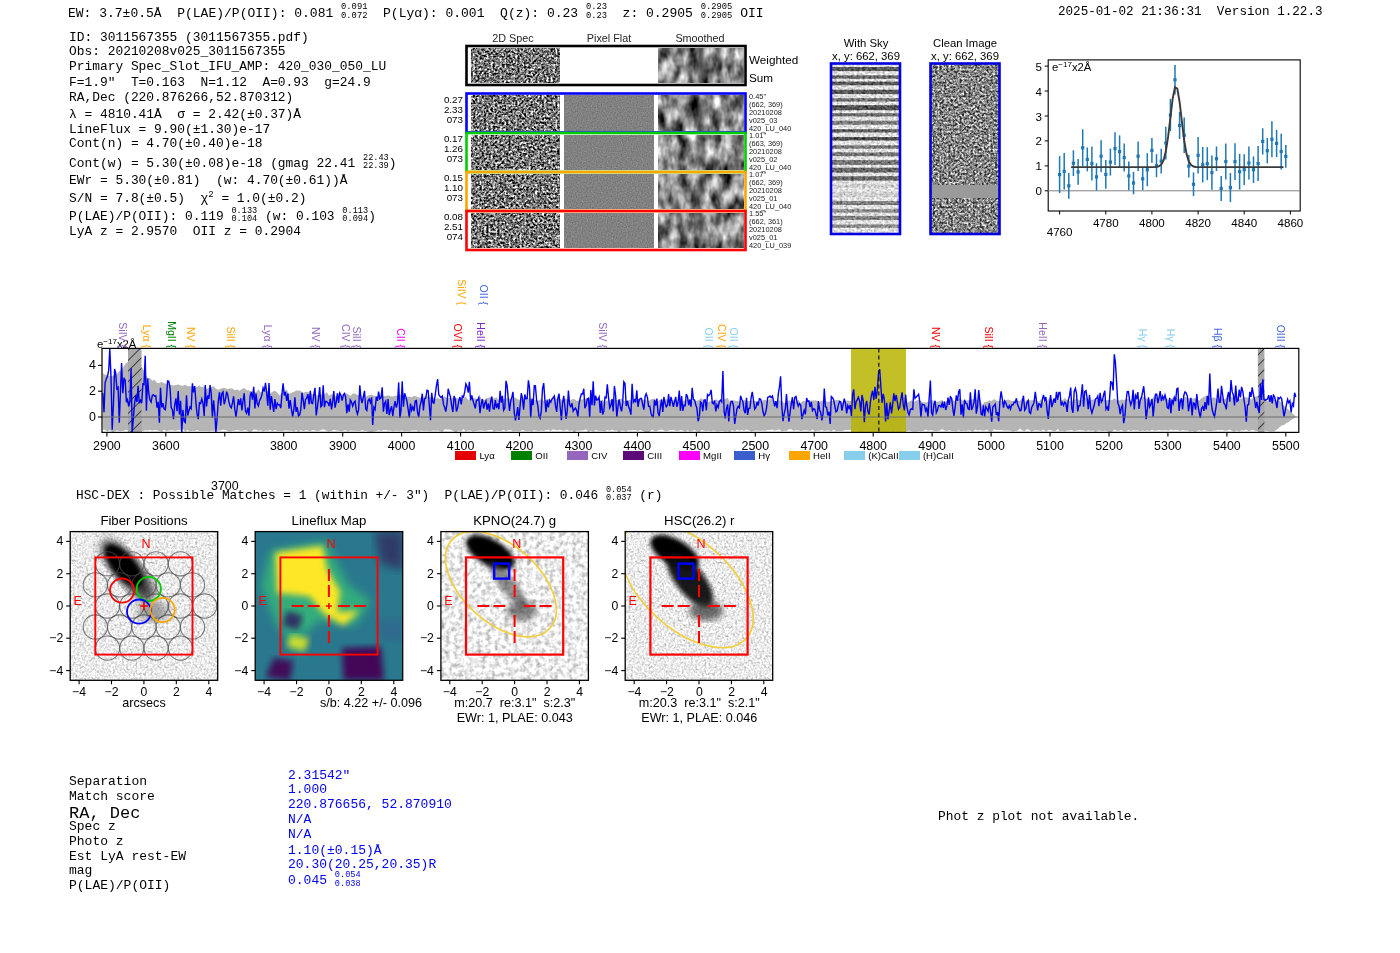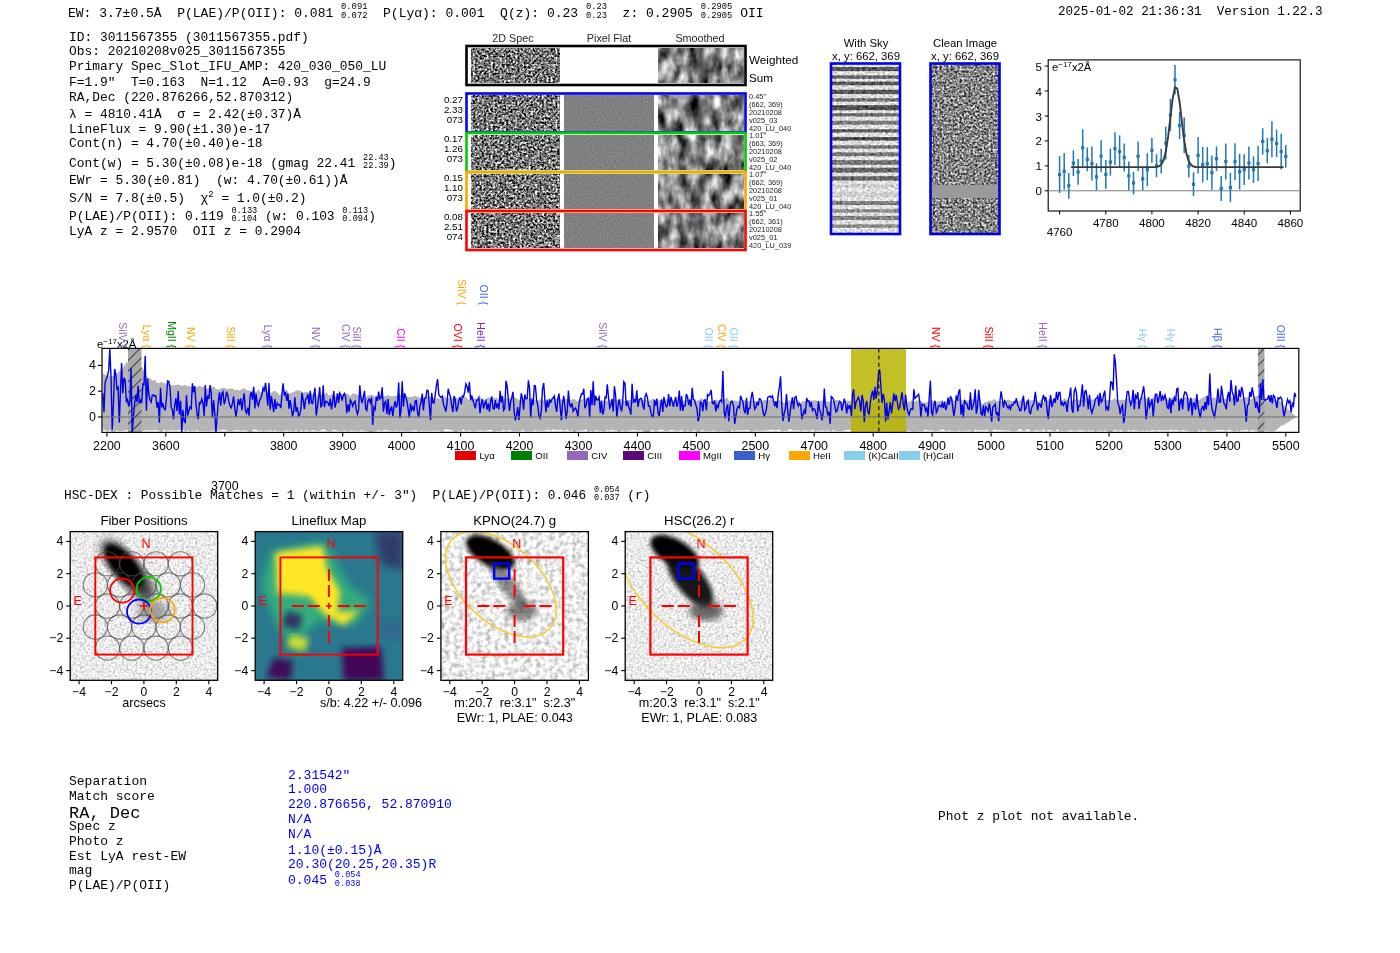--- a/index.html
+++ b/index.html
@@ -48,21 +48,21 @@
 <div class="abs sans rgt" style="left:1042px;top:109.5px;font-size:11.6px;">3</div>
 <div class="abs sans rgt" style="left:1042px;top:84.5px;font-size:11.6px;">4</div>
 <div class="abs sans rgt" style="left:1042px;top:59.6px;font-size:11.6px;">5</div>
 <div class="abs sans ctr" style="left:1059.6px;top:215.5px;font-size:11.6px;margin-top:9px;">4760</div>
 <div class="abs sans ctr" style="left:1105.8px;top:215.5px;font-size:11.6px;">4780</div>
 <div class="abs sans ctr" style="left:1151.9px;top:215.5px;font-size:11.6px;">4800</div>
 <div class="abs sans ctr" style="left:1198.1px;top:215.5px;font-size:11.6px;">4820</div>
 <div class="abs sans ctr" style="left:1244.2px;top:215.5px;font-size:11.6px;">4840</div>
 <div class="abs sans ctr" style="left:1290.4px;top:215.5px;font-size:11.6px;">4860</div>
 <div class="abs sans" style="left:1052px;top:60px;font-size:11.3px;">e<span style="font-size:8px;vertical-align:4px;">−17</span>x2Å</div>
-<div class="abs sans ctr" style="left:106.9px;top:438.5px;font-size:12.4px;">2200</div>
+<div class="abs sans ctr" style="left:106.9px;top:438.5px;font-size:12.4px;">2900</div>
 <div class="abs sans ctr" style="left:165.8px;top:438.5px;font-size:12.4px;">3600</div>
 <div class="abs sans ctr" style="left:224.8px;top:438.5px;font-size:12.4px;margin-top:40px;">3700</div>
 <div class="abs sans ctr" style="left:283.7px;top:438.5px;font-size:12.4px;">3800</div>
 <div class="abs sans ctr" style="left:342.7px;top:438.5px;font-size:12.4px;">3900</div>
 <div class="abs sans ctr" style="left:401.6px;top:438.5px;font-size:12.4px;">4000</div>
 <div class="abs sans ctr" style="left:460.6px;top:438.5px;font-size:12.4px;">4100</div>
 <div class="abs sans ctr" style="left:519.5px;top:438.5px;font-size:12.4px;">4200</div>
 <div class="abs sans ctr" style="left:578.5px;top:438.5px;font-size:12.4px;">4300</div>
 <div class="abs sans ctr" style="left:637.4px;top:438.5px;font-size:12.4px;">4400</div>
 <div class="abs sans ctr" style="left:696.4px;top:438.5px;font-size:12.4px;">4500</div>
@@ -91,21 +91,21 @@
 <div class="abs" style="left:679.1px;top:451px;width:21px;height:8.5px;background:#ff00ff;"></div>
 <div class="abs sans" style="left:703.1px;top:450px;font-size:9.6px;">MgII</div>
 <div class="abs" style="left:734.3px;top:451px;width:21px;height:8.5px;background:#3a5fcd;"></div>
 <div class="abs sans" style="left:758.3px;top:450px;font-size:9.6px;">Hγ</div>
 <div class="abs" style="left:789.0px;top:451px;width:21px;height:8.5px;background:#ffa500;"></div>
 <div class="abs sans" style="left:813.0px;top:450px;font-size:9.6px;">HeII</div>
 <div class="abs" style="left:844.2px;top:451px;width:21px;height:8.5px;background:#87ceeb;"></div>
 <div class="abs sans" style="left:868.2px;top:450px;font-size:9.6px;">(K)CaII</div>
 <div class="abs" style="left:898.9px;top:451px;width:21px;height:8.5px;background:#87ceeb;"></div>
 <div class="abs sans" style="left:922.9px;top:450px;font-size:9.6px;">(H)CaII</div>
-<div class="abs mono" style="left:64px;top:486.5px;font-size:12.8px;font-family:Liberation Mono, monospace;">HSC-DEX : Possible Matches = 1 (within +/- 3")  P(LAE)/P(OII): 0.046 <span class="fr" style="font-size:8.6px;"><span>0.054</span><span>0.037</span></span> (r)</div>
+<div class="abs mono" style="left:76px;top:486.5px;font-size:12.8px;font-family:Liberation Mono, monospace;">HSC-DEX : Possible Matches = 1 (within +/- 3")  P(LAE)/P(OII): 0.046 <span class="fr" style="font-size:8.6px;"><span>0.054</span><span>0.037</span></span> (r)</div>
 <div class="abs sans ctr" style="left:144px;top:512.5px;font-size:13.2px;">Fiber Positions</div>
 <div class="abs sans ctr" style="left:329px;top:512.5px;font-size:13.2px;">Lineflux Map</div>
 <div class="abs sans ctr" style="left:514.7px;top:512.5px;font-size:13.2px;">KPNO(24.7) g</div>
 <div class="abs sans ctr" style="left:699.3px;top:512.5px;font-size:13.2px;">HSC(26.2) r</div>
 <div class="abs sans ctr" style="left:79.0px;top:684.5px;font-size:12.2px;">−4</div>
 <div class="abs sans ctr" style="left:111.5px;top:684.5px;font-size:12.2px;">−2</div>
 <div class="abs sans ctr" style="left:143.9px;top:684.5px;font-size:12.2px;">0</div>
 <div class="abs sans ctr" style="left:176.3px;top:684.5px;font-size:12.2px;">2</div>
 <div class="abs sans ctr" style="left:208.8px;top:684.5px;font-size:12.2px;">4</div>
 <div class="abs sans ctr" style="left:264.0px;top:684.5px;font-size:12.2px;">−4</div>
@@ -141,21 +141,21 @@
 <div class="abs sans rgt" style="left:618.2px;top:663.6px;font-size:12.2px;">−4</div>
 <div class="abs sans rgt" style="left:618.2px;top:631.3px;font-size:12.2px;">−2</div>
 <div class="abs sans rgt" style="left:618.2px;top:599.0px;font-size:12.2px;">0</div>
 <div class="abs sans rgt" style="left:618.2px;top:566.7px;font-size:12.2px;">2</div>
 <div class="abs sans rgt" style="left:618.2px;top:534.4px;font-size:12.2px;">4</div>
 <div class="abs sans ctr" style="left:144px;top:696px;font-size:12.6px;">arcsecs</div>
 <div class="abs sans ctr" style="left:329px;top:696px;font-size:12.6px;margin-left:42px;">s/b: 4.22 +/- 0.096</div>
 <div class="abs sans ctr" style="left:514.7px;top:696px;font-size:12.6px;">m:20.7  re:3.1"  s:2.3"</div>
 <div class="abs sans ctr" style="left:514.7px;top:710.5px;font-size:12.6px;">EWr: 1, PLAE: 0.043</div>
 <div class="abs sans ctr" style="left:699.3px;top:696px;font-size:12.6px;">m:20.3  re:3.1"  s:2.1"</div>
-<div class="abs sans ctr" style="left:699.3px;top:710.5px;font-size:12.6px;">EWr: 1, PLAE: 0.083</div>
+<div class="abs sans ctr" style="left:699.3px;top:710.5px;font-size:12.6px;">EWr: 1, PLAE: 0.046</div>
 <div class="abs mono" style="left:69px;top:774.2px;font-size:13px;">Separation</div>
 <div class="abs mono" style="left:69px;top:789.1px;font-size:13px;">Match score</div>
 <div class="abs mono" style="left:69px;top:803.9px;font-size:17px;">RA, Dec</div>
 <div class="abs mono" style="left:69px;top:818.8px;font-size:13px;">Spec z</div>
 <div class="abs mono" style="left:69px;top:833.6px;font-size:13px;">Photo z</div>
 <div class="abs mono" style="left:69px;top:848.5px;font-size:13px;">Est LyA rest-EW</div>
 <div class="abs mono" style="left:69px;top:863.3px;font-size:13px;">mag</div>
 <div class="abs mono" style="left:69px;top:878.2px;font-size:13px;">P(LAE)/P(OII)</div>
 <div class="abs mono blue" style="left:288px;top:767.5px;font-size:13px;">2.31542"</div>
 <div class="abs mono blue" style="left:288px;top:782.4px;font-size:13px;">1.000</div>

